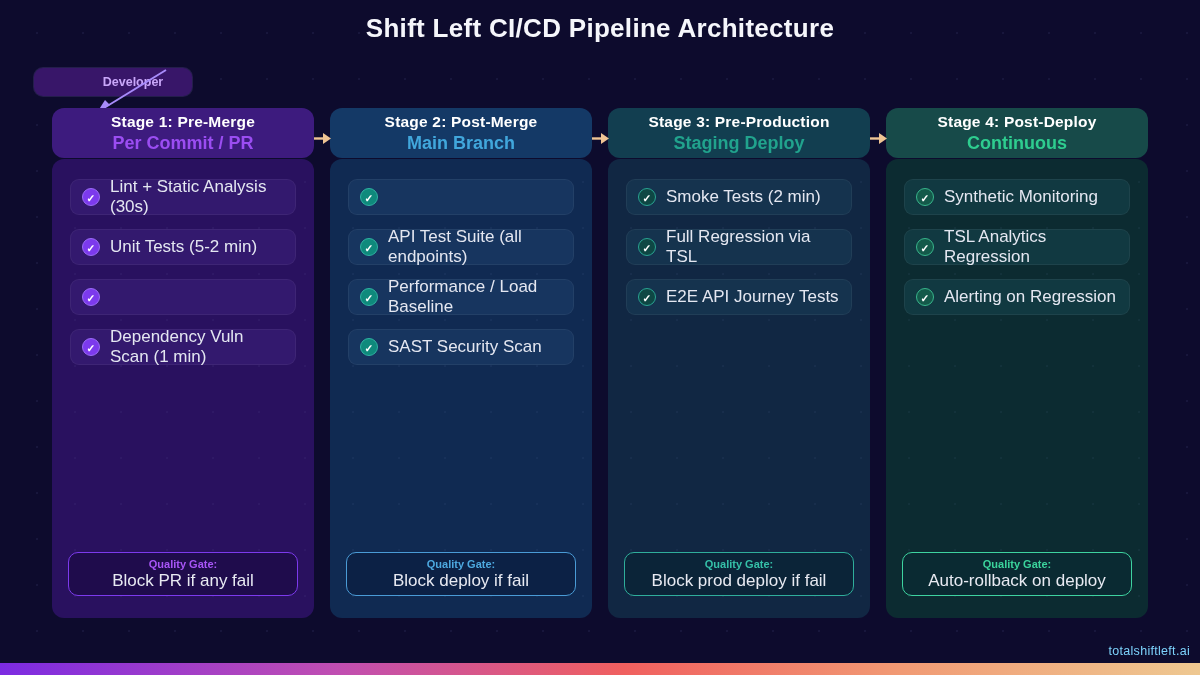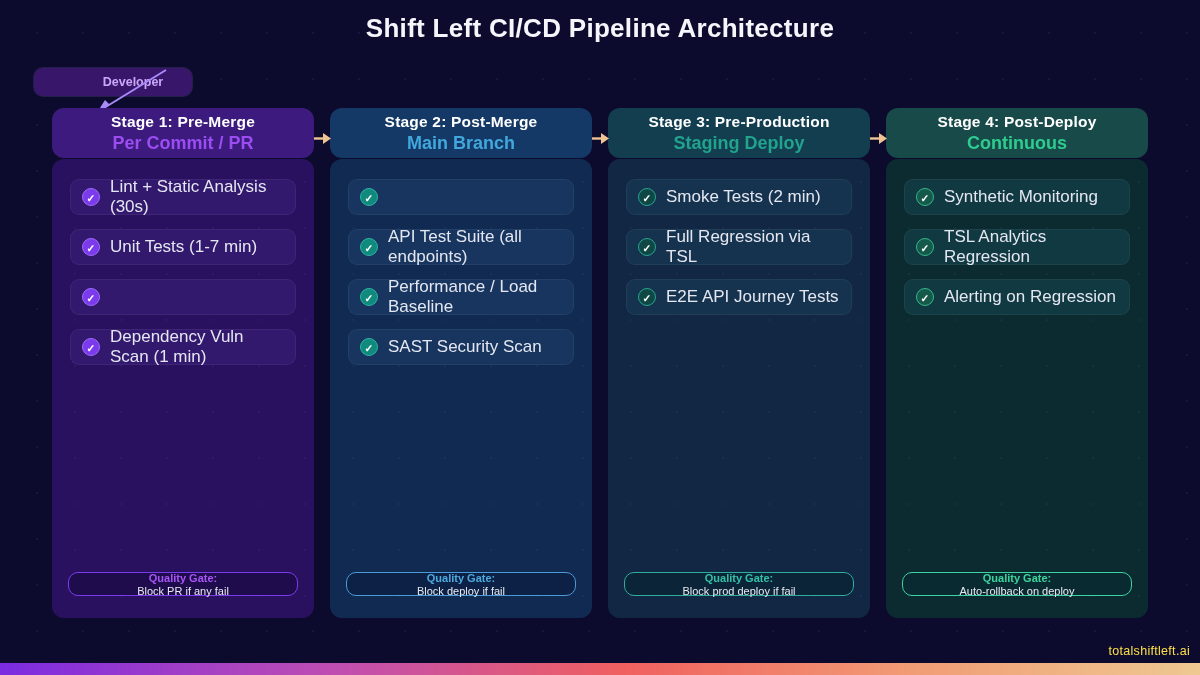--- a/index.html
+++ b/index.html
@@ -50,30 +50,30 @@
     display:flex;align-items:center;gap:10px;padding:0 10px 0 11px;box-sizing:border-box;
   }
   .check{
     flex:0 0 auto;width:18px;height:18px;border-radius:50%;
     background:var(--check-bg);border:1px solid var(--check-ring);
     color:#ffffff;font-size:10.5px;line-height:18px;text-align:center;font-weight:700;
     box-sizing:border-box;
   }
   .task-label{color:#e4e7f1;font-size:17px;}
   .gate{
-    position:absolute;left:16px;right:16px;bottom:22px;height:24px;
+    position:absolute;left:16px;right:16px;bottom:22px;height:44px;
     border:1.5px solid var(--gate-border);border-radius:10px;background:var(--gate-bg);
     display:flex;flex-direction:column;align-items:center;justify-content:center;gap:1px;
     box-sizing:border-box;
   }
   .gate-label{color:var(--gate-label);font-size:11px;font-weight:700;}
-  .gate-text{color:#e8eaf2;font-size:11px;}
+  .gate-text{color:#e8eaf2;font-size:17px;}
   .flow-arrow{position:absolute;top:132px;width:17px;height:13px;}
   .brand{
-    position:absolute;right:10px;bottom:17px;color:#fde047;font-size:12.5px;letter-spacing:.3px;
+    position:absolute;right:10px;bottom:17px;color:#7dd3fc;font-size:12.5px;letter-spacing:.3px;
   }
   .footer-bar{
     position:absolute;left:0;bottom:0;width:100%;height:12px;
     background:linear-gradient(90deg,#7c2be2 0%,#c04eb2 28%,#f0605f 52%,#f19a74 75%,#eec891 100%);
   }
 </style>
 </head>
 <body>
 
 <div class="canvas">
@@ -98,21 +98,21 @@
         <div class="stage-subtitle">Per Commit / PR</div>
       </div>
       <div class="stage-body">
         <div class="tasks">
           <div class="task">
             <span class="check">✓</span>
             <span class="task-label">Lint + Static Analysis (30s)</span>
           </div>
           <div class="task">
             <span class="check">✓</span>
-            <span class="task-label">Unit Tests (1-7 min)</span>
+            <span class="task-label">Unit Tests (5-2 min)</span>
           </div>
           <div class="task">
             <span class="check">✓</span>
           </div>
           <div class="task">
             <span class="check">✓</span>
             <span class="task-label">Dependency Vuln Scan (1 min)</span>
           </div>
         </div>
         <div class="gate">

